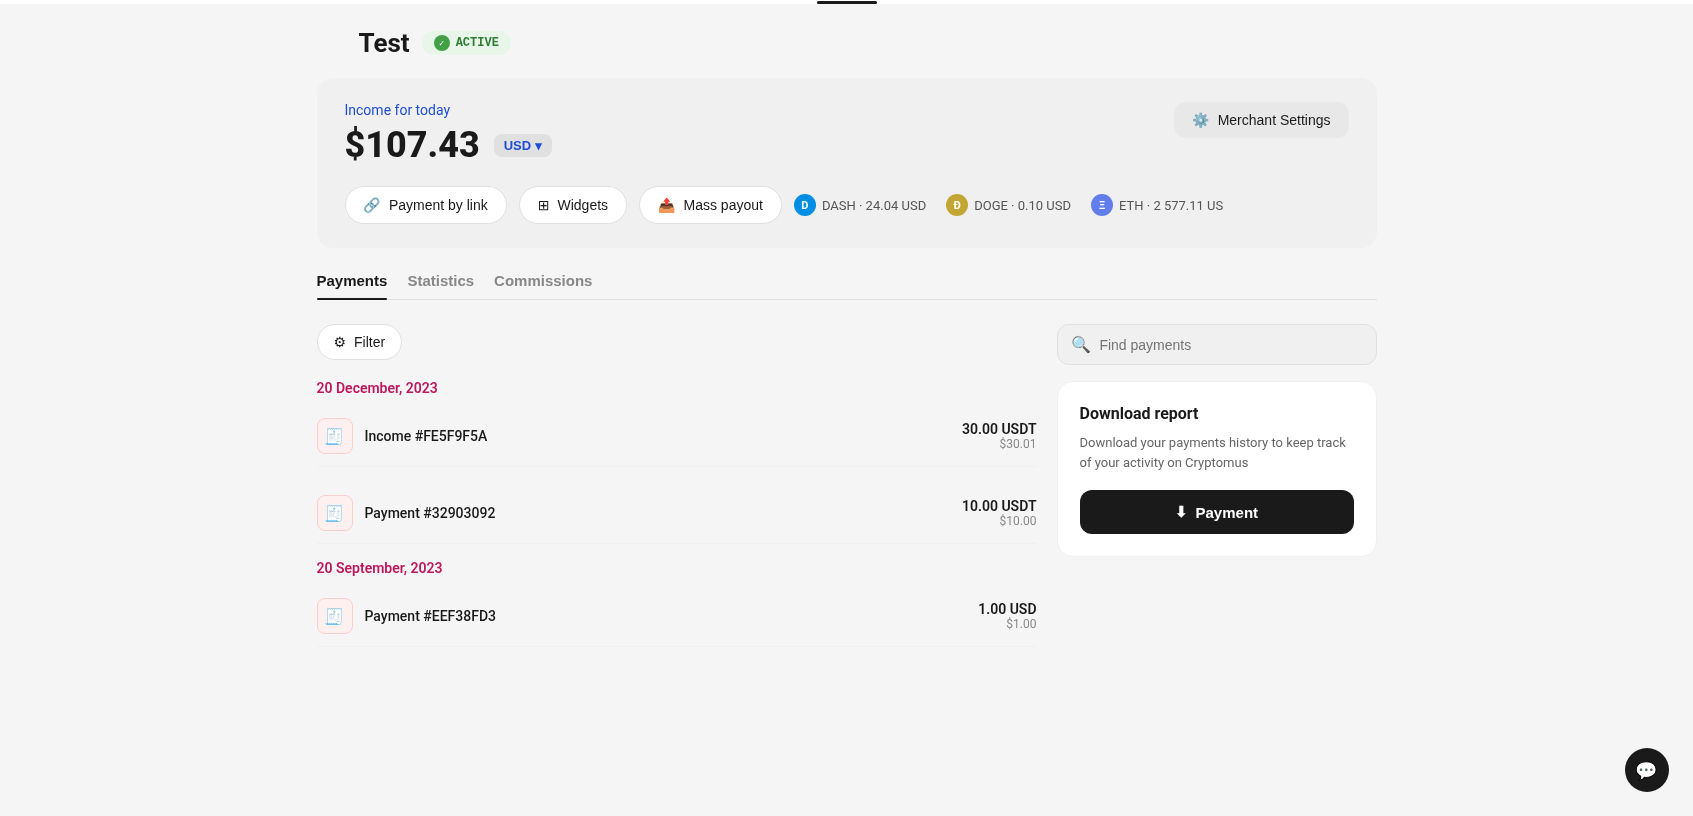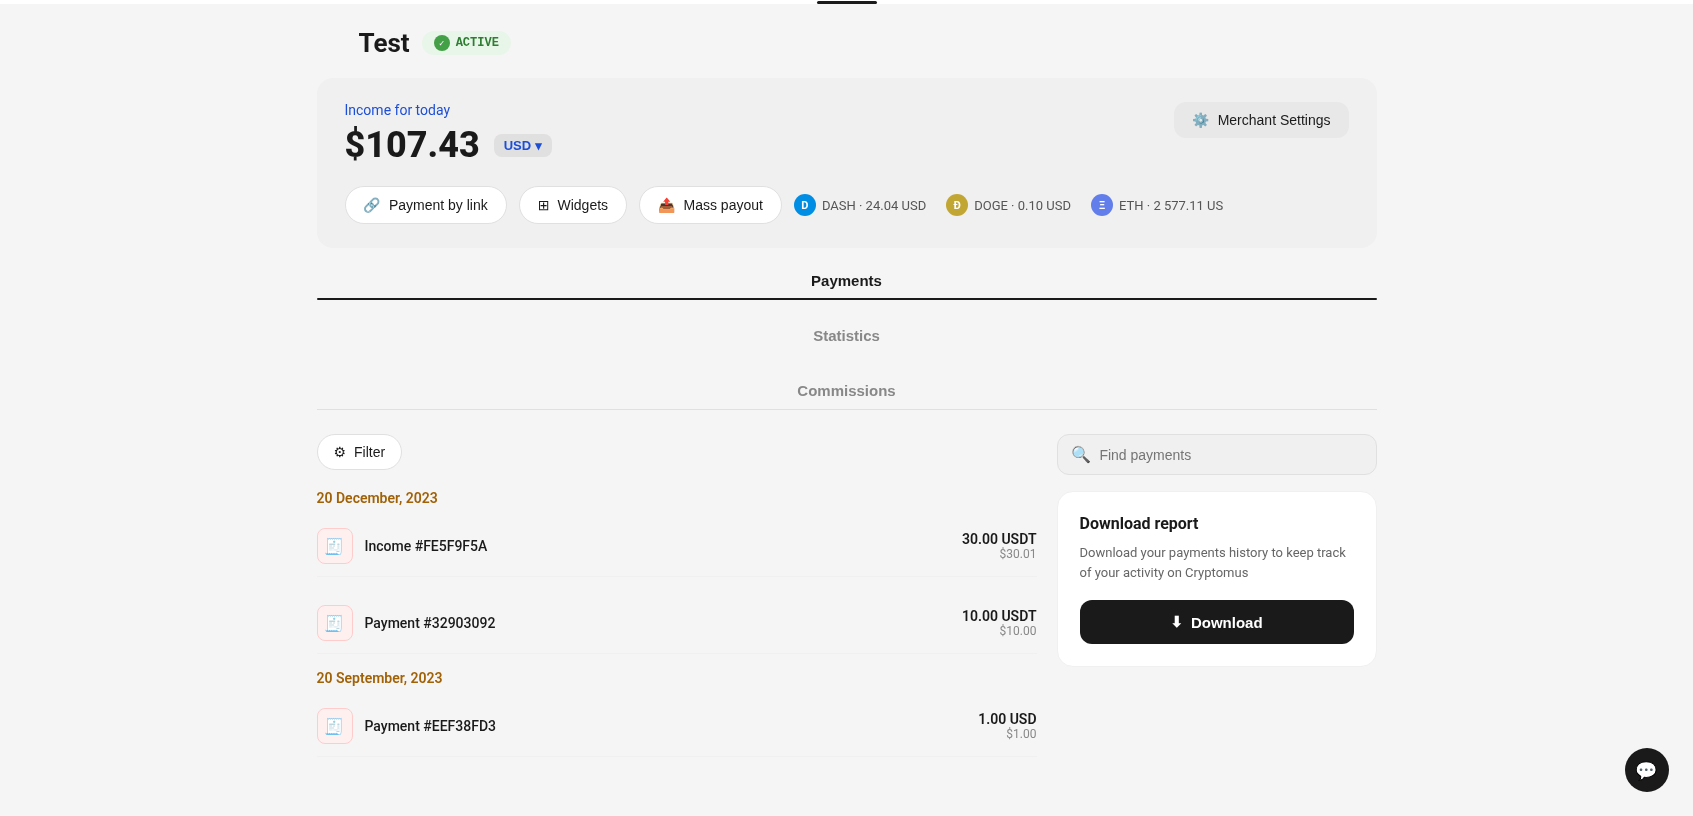--- a/index.html
+++ b/index.html
@@ -186,24 +186,23 @@
       font-weight: 700;
       color: white;
     }
 
     .ticker-dash { background: #008de4; }
     .ticker-doge { background: #c2a633; }
     .ticker-eth { background: #627eea; }
 
     .tabs {
       display: flex;
-      gap: 28px;
+      gap: 20px;
       border-bottom: 1px solid #e0e0e0;
       margin-bottom: 24px;
-      flex-direction: column;
     }
 
     .tab {
       font-size: 15px;
       font-weight: 600;
       color: #888;
       padding-bottom: 10px;
       cursor: pointer;
       border: none;
       background: none;
@@ -252,21 +251,21 @@
       color: #1a1a1a;
     }
 
     .date-group {
       margin-bottom: 16px;
     }
 
     .date-label {
       font-size: 14px;
       font-weight: 600;
-      color: #a16207;
+      color: #be185d;
       margin-bottom: 10px;
     }
 
     .payment-row {
       display: flex;
       align-items: center;
       justify-content: space-between;
       padding: 12px 0;
       border-bottom: 1px solid #f0f0f0;
       cursor: pointer;
@@ -524,21 +523,21 @@
       <div class="search-box">
         <span>🔍</span>
         <input type="text" placeholder="Find payments" style="">
       </div>
 
       <div class="download-card">
         <div class="download-title">Download report</div>
         <div class="download-desc">Download your payments history to keep track of your activity on Cryptomus</div>
         <button class="download-btn">
           <span>⬇</span>
-          <span>Download</span>
+          <span>Payment</span>
         </button>
       </div>
 
     </div>
   </div>
 
 </div>
 
 <div class="chat-bubble">
   <span class="chat-bubble-icon">💬</span>

